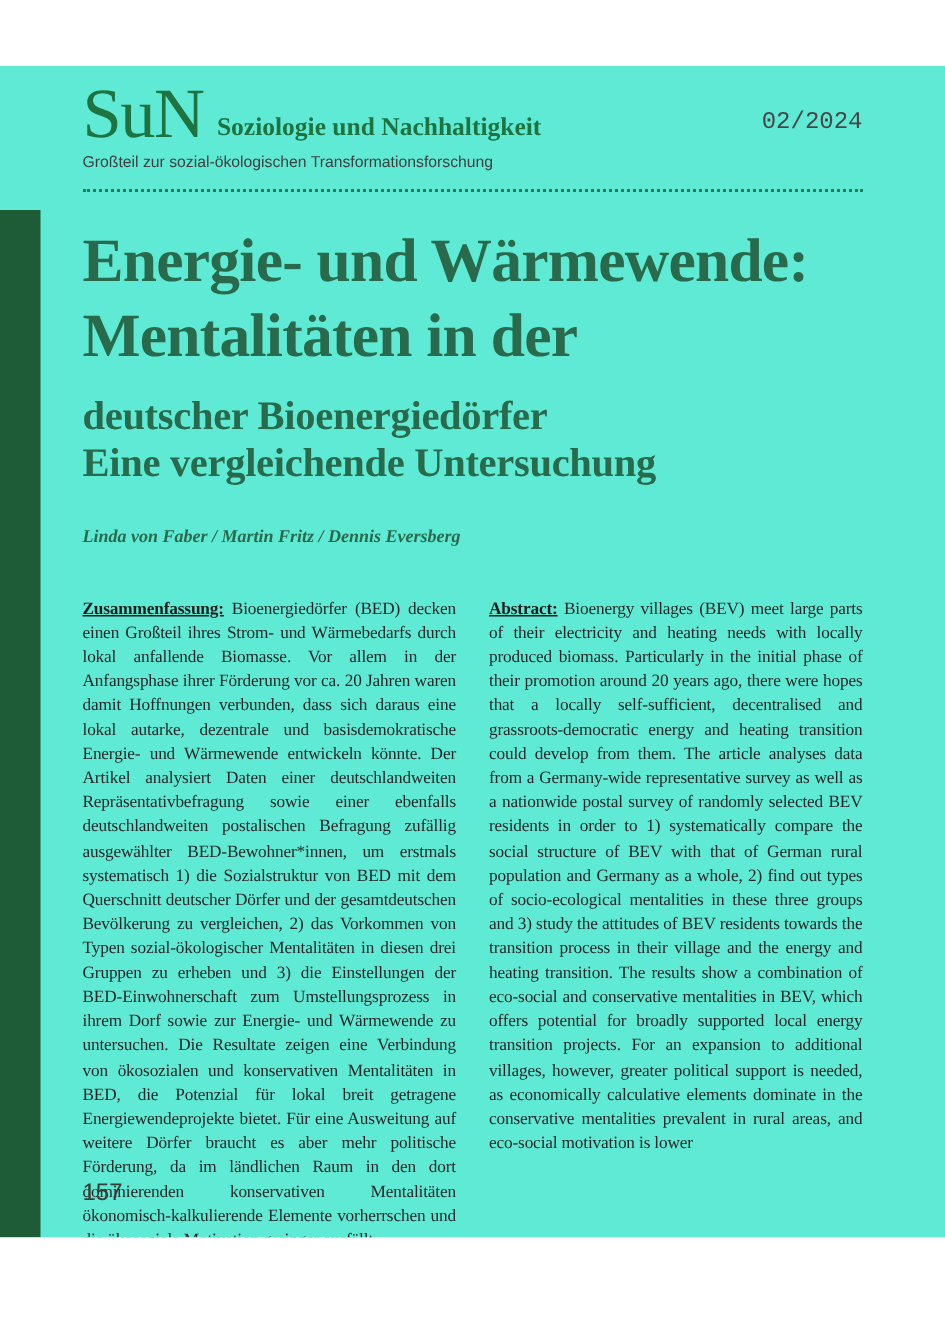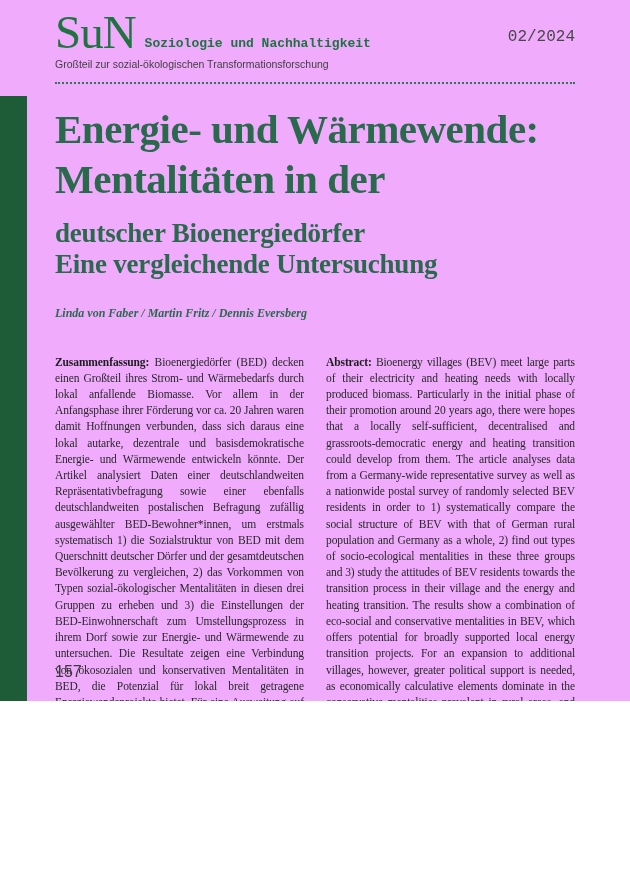--- a/index.html
+++ b/index.html
@@ -6,42 +6,43 @@
     --brand:#1e7341;
     --title-green:#2a6a4c;
     --bar-green:#1e5c38;
     --text:#282828;
     --muted:#3f3f3f;
   }
   *{margin:0;padding:0;box-sizing:border-box;}
   html,body{background:#ffffff;}
   .page{
     position:relative;
-    width:630px;height:701px;
-    background:#f0abfc;
+    width:630px;height:781px;
+    background:#5eead4;
     overflow:hidden;
     font-family:"Liberation Serif",serif;
     color:var(--text);
+    margin-top:44px;
   }
   .accent-bar{
     position:absolute;left:0;top:96px;bottom:0;width:27px;
     background:var(--bar-green);
   }
   .content{position:absolute;left:55px;right:55px;top:0;}
 
   
   .logo-row{display:flex;align-items:flex-end;padding-top:10px;position:relative;}
   .logo{
     font-family:"Liberation Serif",serif;
     font-size:47px;line-height:0.95;
     color:var(--brand);letter-spacing:-1px;
   }
   .jname{
-    font-family:Liberation Mono, monospace;
-    font-size:13px;font-weight:bold;color:var(--brand);
+    font-family:Liberation Serif, serif;
+    font-size:17px;font-weight:bold;color:var(--brand);
     margin-left:9px;padding-bottom:4px;text-align:right;
   }
   .issue{
     position:absolute;right:0;top:28px;
     font-family:Liberation Mono, monospace;
     font-size:16px;color:#474747;
   }
   .jsub{
     font-family:"Liberation Sans",sans-serif;
     font-size:10.5px;color:var(--muted);
@@ -77,21 +78,21 @@
     display:flex;gap:22px;margin-top:33px;
   }
   .col{flex:1;min-width:0;}
   .abs{
     font-size:11.5px;line-height:16.2px;
     letter-spacing:-0.1px;
     text-align:justify;
     color:var(--text);
     hyphens:manual;
   }
-  .abs b{color:#1d1d1d;}
+  .abs b{color:#1d1d1d;text-decoration:underline;}
 
   
   .page-number{
     position:absolute;left:55px;bottom:20px;
     font-family:"Liberation Sans",sans-serif;
     font-size:16px;color:#3a3a3a;
   }
 </style>
 </head>
 <body>

